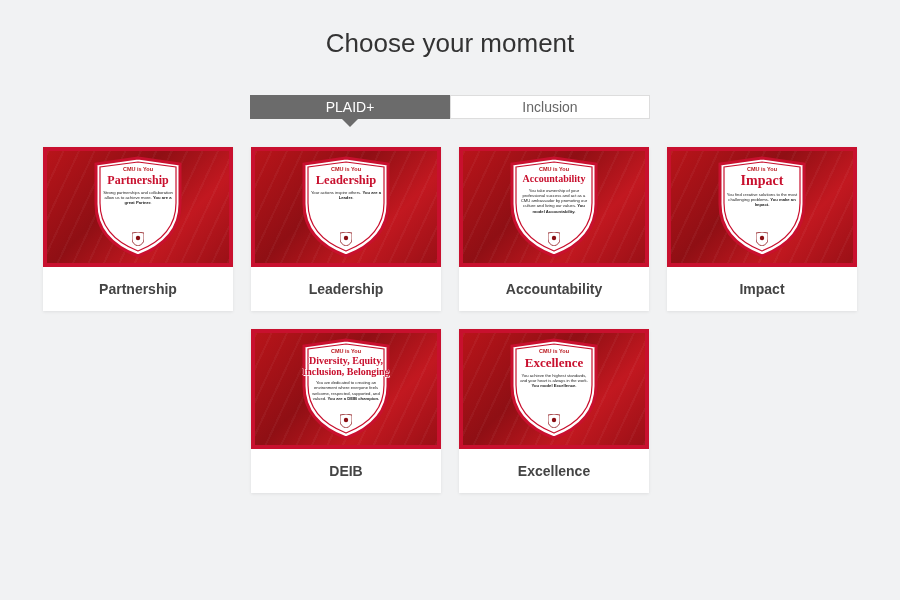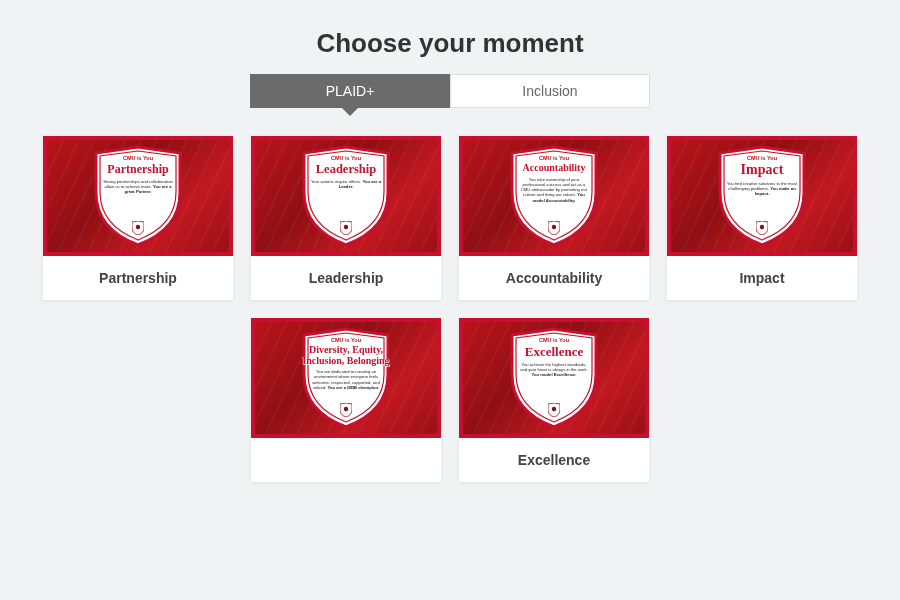--- a/index.html
+++ b/index.html
@@ -7,33 +7,33 @@
     width: 900px;
     height: 600px;
     background: #f1f2f3;
     font-family: "Segoe UI", Arial, sans-serif;
     color: #333;
     overflow: hidden;
   }
   .page-title {
     text-align: center;
     font-size: 26px;
-    font-weight: 700;
+    font-weight: 400;
     color: #333;
-    padding: 28px 0 15px 0;
+    padding: 28px 0 36px 0;
   }
   .tabs {
     display: flex;
     justify-content: center;
     margin-bottom: 28px;
     position: relative;
   }
   .tab {
     width: 200px;
-    height: 34px;
+    height: 24px;
     display: flex;
     align-items: center;
     justify-content: center;
     font-size: 14px;
     cursor: pointer;
     position: relative;
   }
   .tab-active {
     background: #6b6b6b;
     color: #fff;
@@ -234,20 +234,21 @@
           <div class="shield-content">
             <div class="shield-brand">CMU is You</div>
             <div class="shield-title" style="font-size:10px">Diversity, Equity, Inclusion, Belonging</div>
             <div class="shield-desc">You are dedicated to creating an environment where everyone feels welcome, respected, supported, and valued. <b>You are a DEIB champion.</b></div>
           </div>
           <svg class="shield-badge" width="12" height="14" viewBox="0 0 12 14">
             <use href="#mini-badge"></use>
           </svg>
         </div>
       </div>
+      <div class="card-label">DEIB</div>
     </div>
     <div class="card">
       <div class="card-image">
         <div class="shield">
           <svg width="96" height="102" viewBox="0 0 96 102">
             <use href="#shield-shape"></use>
           </svg>
           <div class="shield-content">
             <div class="shield-brand">CMU is You</div>
             <div class="shield-title" style="font-size:13px">Excellence</div>

